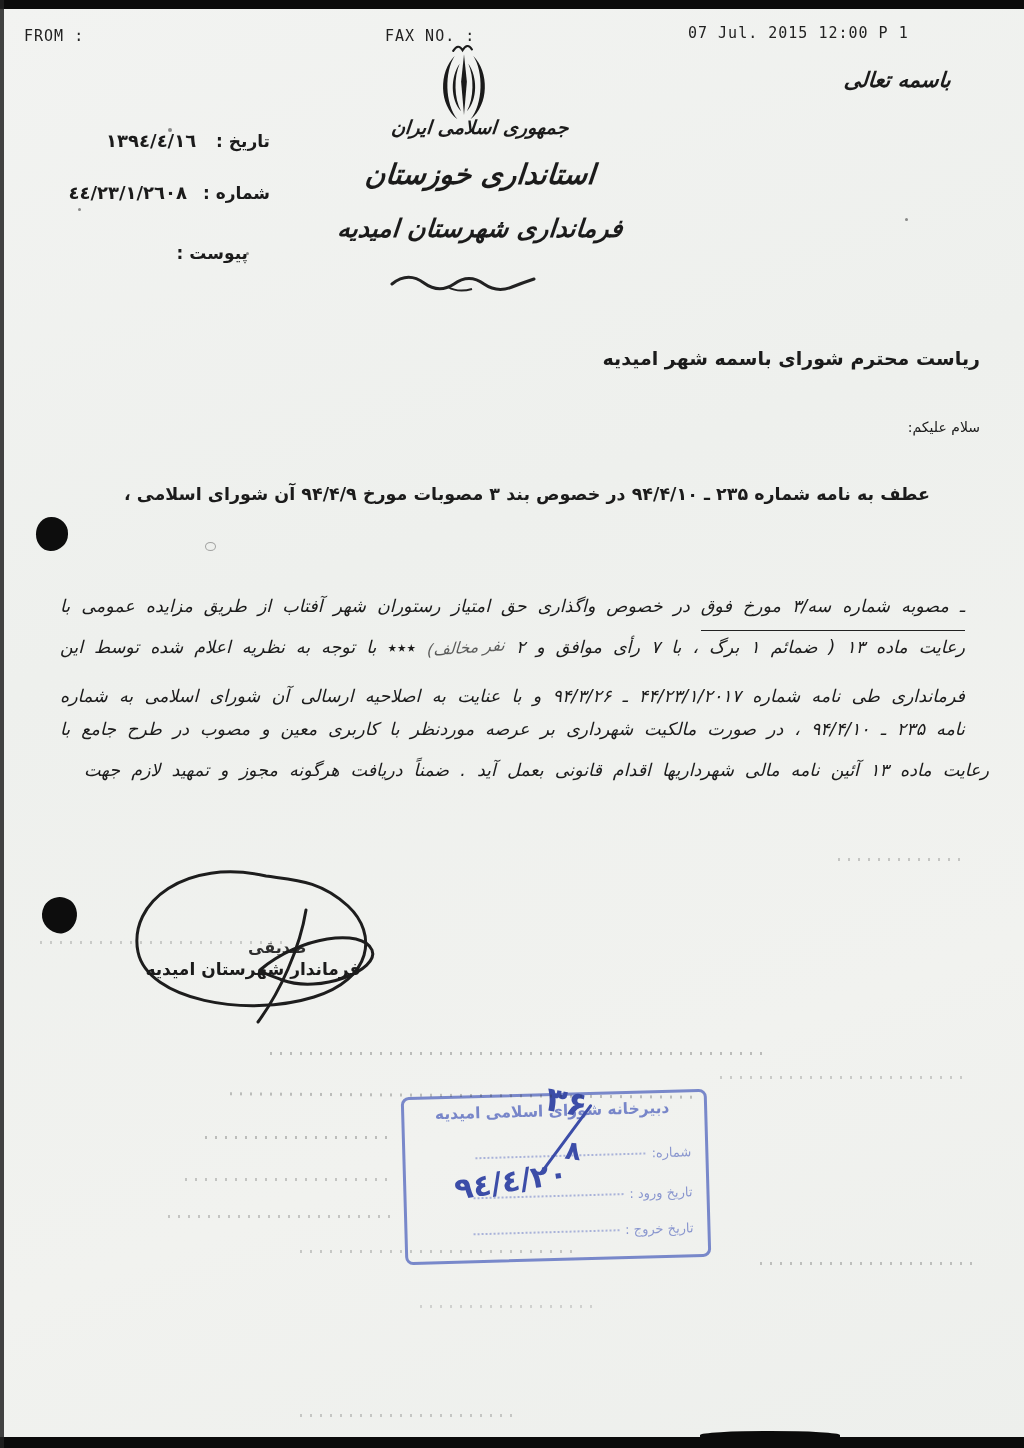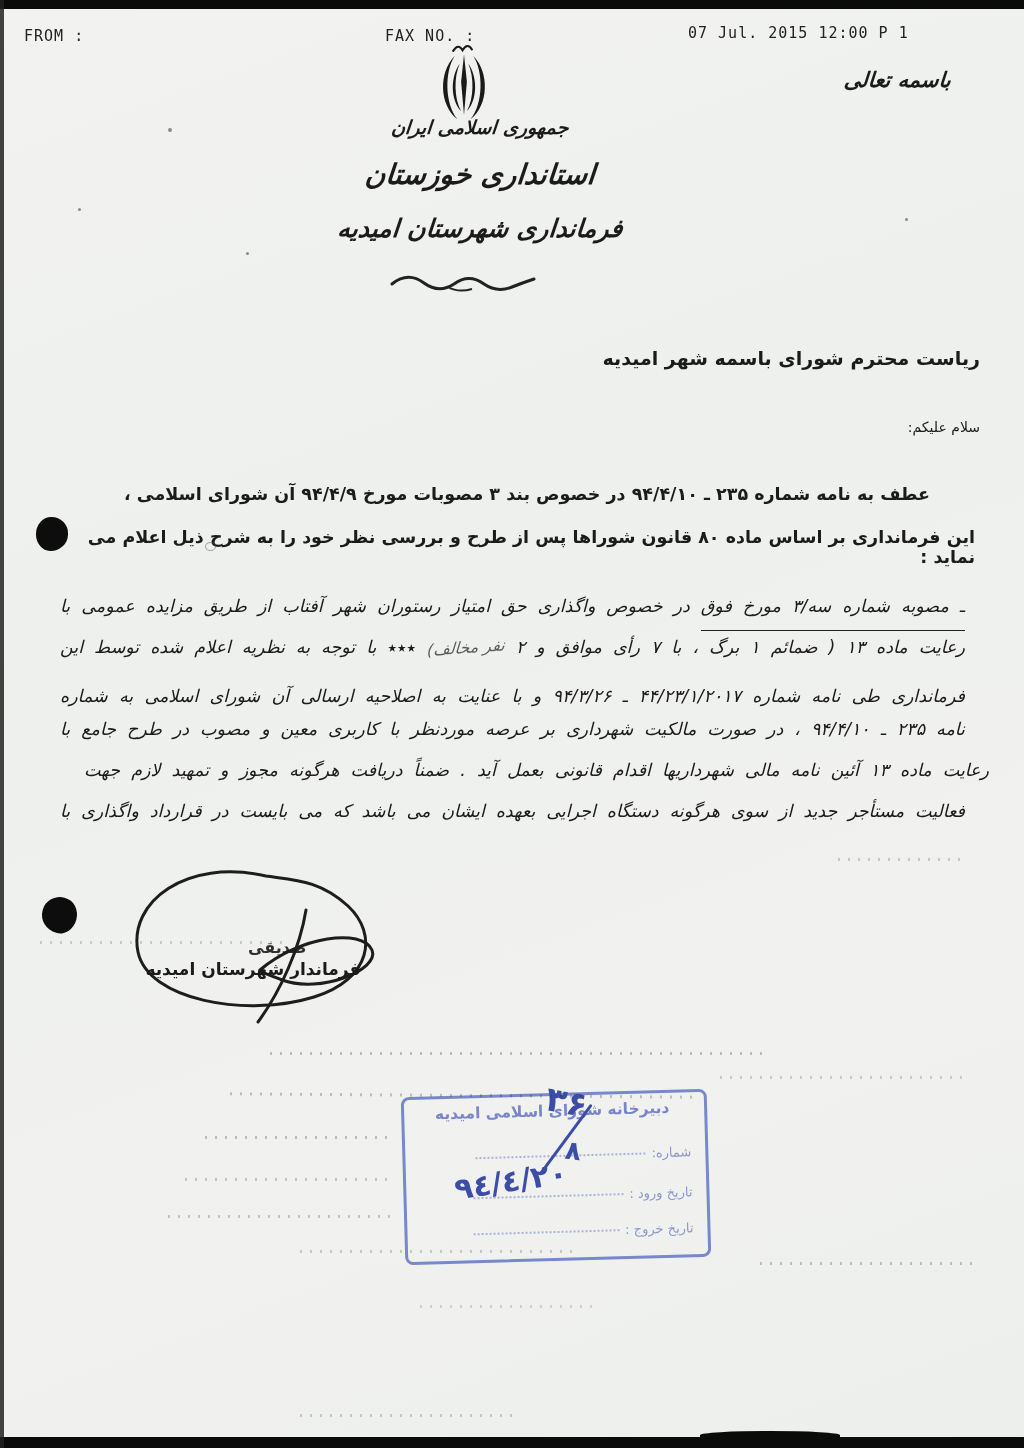--- a/index.html
+++ b/index.html
@@ -80,40 +80,52 @@
   <div class="abs fa lh lh-country">جمهوری اسلامی ایران</div>
   <div class="abs fa lh lh-province">استانداری خوزستان</div>
   <div class="abs fa lh lh-office">فرمانداری شهرستان امیدیه</div>
   <div class="abs" style="left:388px;top:272px;width:150px;height:22px;">
     <svg width="150" height="22" viewBox="0 0 150 22" aria-hidden="true">
       <path d="M4 12 q16 -13 32 -1 q15 11 30 1 q15 -11 30 0 q13 9 28 3 q10 -4 22 -8" fill="none" stroke="#222" stroke-width="3" stroke-linecap="round"></path>
       <path d="M60 15 q10 6 24 2" fill="none" stroke="#222" stroke-width="2"></path>
     </svg>
   </div>
 
+  <div class="abs fa" style="left:35px;top:130px;width:235px;height:140px;">
+    <div class="meta-row" style="top:0;">
+      <span>تاریخ :</span>
+      <span class="meta-val" style="margin-right:14px;">١٣٩٤/٤/١٦</span>
+    </div>
+    <div class="meta-row" style="top:52px;">
+      <span>شماره :</span>
+      <span class="meta-val" style="margin-right:10px;">٤٤/٢٣/١/٢٦٠٨</span>
+    </div>
+    <div class="meta-row" style="top:112px;margin-right:22px;">
+      <span>پیوست :</span>
+      <span class="meta-val"></span>
+    </div>
+  </div>
 
   <div class="abs punch" style="left:36px;top:517px;width:32px;height:34px;border-radius:48% 52% 55% 45% / 52% 48% 50% 50%;"></div>
   <div class="abs punch" style="left:42px;top:897px;width:35px;height:36px;border-radius:52% 48% 45% 55% / 48% 52% 50% 50%;transform:rotate(15deg);"></div>
 
   <div class="abs fa addressee">ریاست محترم شورای باسمه شهر امیدیه</div>
   <div class="abs fa salutation">سلام علیکم:</div>
 
   <div class="abs fa intro" style="top:484px;padding-right:45px;width:885px;">عطف به نامه شماره ۲۳۵ ـ ۹۴/۴/۱۰  در خصوص بند ۳ مصوبات مورخ ۹۴/۴/۹ آن شورای اسلامی ،</div>
-  <div class="abs fa intro" style="top:527px;">این فرمانداری بر اساس ماده ۸۰ قانون شوراها پس از طرح و بررسی نظر خود را به شرح ذیل اعلام می نماید :</div>
 
   <div class="abs fa bodyline" style="top:596px;">
     <span class="uphrase">ـ مصوبه شماره سه/۳ مورخ فوق</span><span> در خصوص واگذاری حق امتیاز رستوران شهر آفتاب از طریق مزایده عمومی با</span>
   </div>
   <div class="abs fa bodyline" style="top:637px;">
     <span>رعایت ماده ۱۳ ( ضمائم ۱ برگ ، با ۷ رأی موافق و ۲ </span><span class="handnote">نفر مخالف)</span> <span class="stars">٭٭٭</span><span> با توجه به نظریه اعلام شده توسط این</span>
   </div>
   <div class="abs fa bodyline" style="top:678px;margin-top:8px;">فرمانداری طی نامه شماره ۴۴/۲۳/۱/۲۰۱۷ ـ ۹۴/۳/۲۶ و با عنایت به اصلاحیه ارسالی آن شورای اسلامی به شماره</div>
   <div class="abs fa bodyline" style="top:719px;">نامه ۲۳۵ ـ ۹۴/۴/۱۰ ، در صورت مالکیت شهرداری بر عرصه موردنظر با کاربری معین و مصوب در طرح جامع با</div>
   <div class="abs fa bodyline" style="top:760px;margin-left:24px;">رعایت ماده ۱۳ آئین نامه مالی شهرداریها اقدام قانونی بعمل آید . ضمناً دریافت هرگونه مجوز و تمهید لازم جهت</div>
-  <div class="abs fa bodyline" style="top:801px;">فعالیت مستأجر جدید از سوی هرگونه دستگاه اجرایی بعهده ایشان می باشد که می بایست در قرارداد واگذاری با</div>
 
   <div class="abs" style="left:108px;top:852px;width:300px;height:180px;">
     <svg width="300" height="180" viewBox="0 0 300 180" aria-hidden="true">
       <g fill="none" stroke="#1d1d1d" stroke-width="3" stroke-linecap="round">
         <path d="M158 24 C78 6 20 50 30 100 C40 148 138 166 206 145 C264 127 270 82 240 54 C212 28 186 28 158 24 Z"></path>
         <path d="M152 118 C192 84 254 76 264 98 C272 118 212 142 174 128 C156 121 150 119 152 118 Z"></path>
         <path d="M198 58 C192 96 172 140 150 170"></path>
       </g>
     </svg>
   </div>

